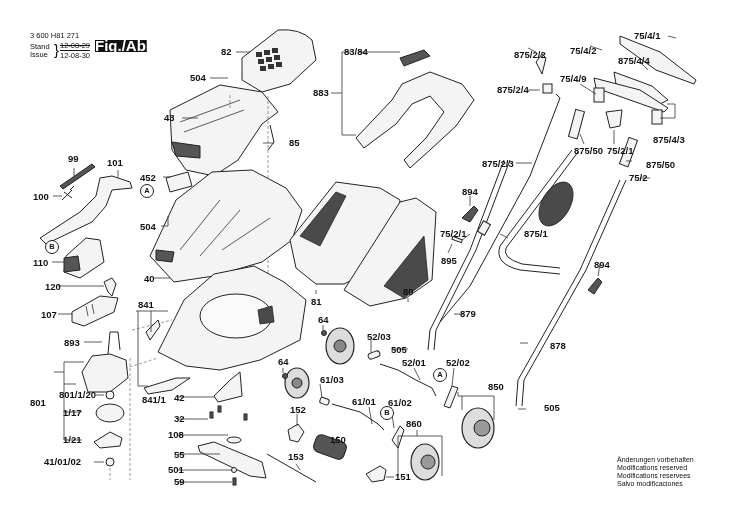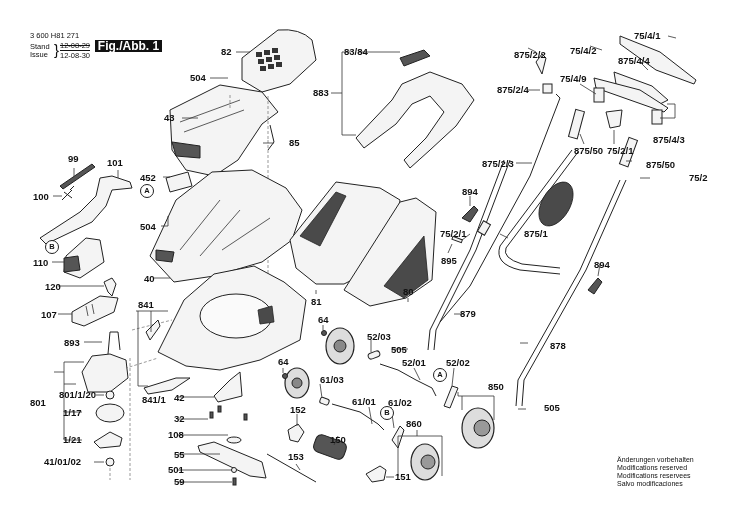--- a/index.html
+++ b/index.html
@@ -1,22 +1,22 @@
 <!DOCTYPE html>
 <html><head>
 <meta charset="utf-8">
 <style>
   html, body { margin:0; padding:0; background:#ffffff; }
   body { width:730px; height:516px; position:relative; overflow:hidden;
          font-family:"Liberation Sans", sans-serif; color:#111; }
   #canvas { position:absolute; left:0; top:0; width:730px; height:516px; }
   .lbl { position:absolute; font-weight:bold; font-size:9.5px; line-height:10px; white-space:nowrap; color:#111; }
   .hdr { position:absolute; font-size:7.5px; line-height:9px; color:#111; white-space:nowrap; }
-  .figbox { position:absolute; left:95px; top:40px; width:67px; height:12px; background:#111; color:#fff;
-            font-weight:bold; font-size:12px; line-height:12px; text-align:center; }
+  .figbox { position:absolute; left:95px; top:40px; width:52px; height:12px; background:#111; color:#fff;
+            font-weight:bold; font-size:15px; line-height:12px; text-align:center; }
   .note { position:absolute; left:617px; top:456px; font-size:7px; line-height:8px; color:#111; }
   .callout { position:absolute; width:12px; height:12px; border:1px solid #222; border-radius:50%;
              font-size:7.5px; font-weight:bold; line-height:12px; text-align:center; background:#fff; }
   svg .ln { stroke:#333; stroke-width:0.8; fill:none; }
   svg .dash { stroke:#555; stroke-width:0.6; fill:none; stroke-dasharray:3 2; }
   svg .part { stroke:#222; stroke-width:1; fill:#f4f4f4; }
   svg .partd { stroke:#222; stroke-width:1; fill:#555; }
   svg .mesh { stroke:#222; stroke-width:0.8; fill:#4a4a4a; }
   svg .rod { stroke:#222; stroke-width:1; fill:none; }
   svg .wheel { stroke:#222; stroke-width:1.2; fill:#ddd; }
@@ -319,21 +319,21 @@
 <div class="lbl" style="left:497px;top:85px;">875/2/4</div>
 <div class="lbl" style="left:482px;top:159px;">875/2/3</div>
 <div class="lbl" style="left:570px;top:46px;">75/4/2</div>
 <div class="lbl" style="left:634px;top:31px;">75/4/1</div>
 <div class="lbl" style="left:618px;top:56px;">875/4/4</div>
 <div class="lbl" style="left:560px;top:74px;">75/4/9</div>
 <div class="lbl" style="left:653px;top:135px;">875/4/3</div>
 <div class="lbl" style="left:574px;top:146px;">875/50</div>
 <div class="lbl" style="left:607px;top:146px;">75/2/1</div>
 <div class="lbl" style="left:646px;top:160px;">875/50</div>
-<div class="lbl" style="left:689px;top:173px;text-align:center;">75/2</div>
+<div class="lbl" style="left:629px;top:173px;text-align:center;">75/2</div>
 <div class="lbl" style="left:462px;top:187px;">894</div>
 <div class="lbl" style="left:440px;top:229px;">75/2/1</div>
 <div class="lbl" style="left:524px;top:229px;">875/1</div>
 <div class="lbl" style="left:441px;top:256px;">895</div>
 <div class="lbl" style="left:594px;top:260px;">894</div>
 
 <div class="note">
   <div>Änderungen vorbehalten</div>
   <div>Modifications reserved</div>
   <div>Modifications reservees</div>

